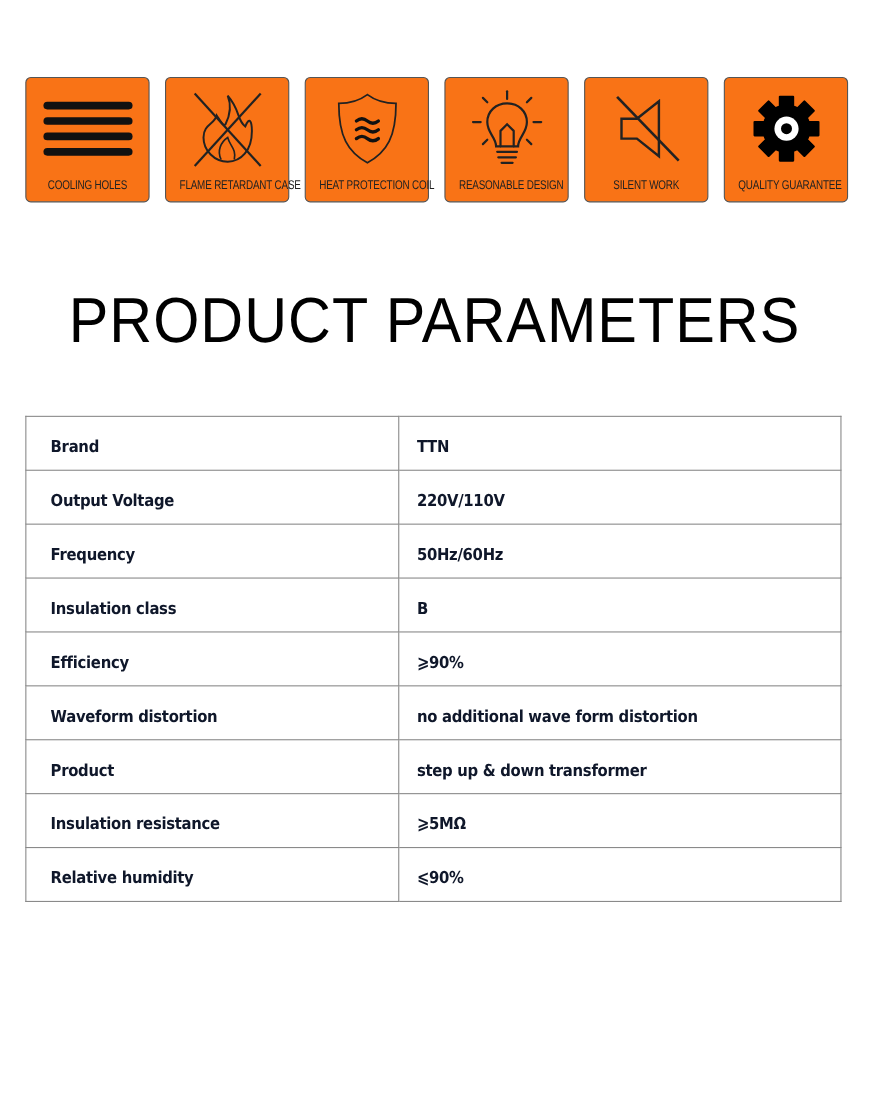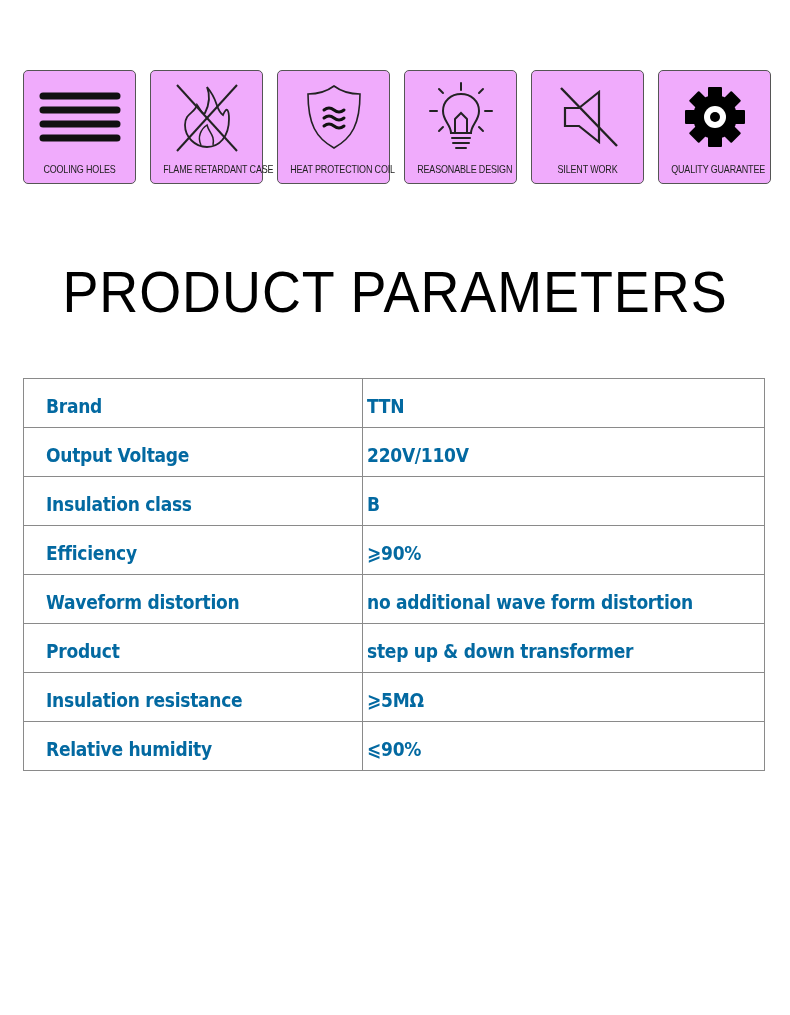--- a/index.html
+++ b/index.html
@@ -5,44 +5,44 @@
   html, body { margin: 0; padding: 0; }
   body {
     width: 790px; height: 1015px; background: #ffffff; position: relative;
     font-family: "DejaVu Sans", sans-serif; color: #1a1a1a; overflow: hidden;
   }
   .features {
     position: absolute; left: 23px; top: 70px; width: 750px; height: 117px;
   }
   .feature {
     position: absolute; top: 0; width: 113px; height: 114px;
-    border: 1.5px solid #555; border-radius: 5px; box-sizing: border-box; background: #f0abfc;
+    border: 1.5px solid #555; border-radius: 5px; box-sizing: border-box; background: #f97316;
   }
   .feature .icon { position: absolute; left: 0; right: 0; top: 6px; height: 80px; display: flex; align-items: center; justify-content: center; }
   .feature .label {
     position: absolute; left: 0; right: 0; bottom: 8px; text-align: center;
     font-family: "Liberation Sans", sans-serif; font-size: 11.5px; color: #222;
     transform: scaleX(0.78); white-space: nowrap; letter-spacing: -0.2px;
   }
   .title {
     position: absolute; left: 0; right: 0; top: 258px; text-align: center;
     font-family: "Liberation Sans", sans-serif; font-size: 58px; color: #000;
     letter-spacing: 1px; transform: scaleX(0.93);
   }
   .params {
     position: absolute; left: 23px; top: 378px; width: 741px;
     border-collapse: collapse; table-layout: fixed;
   }
   .params td {
     height: 42px; border: 1.3px solid #8a8a8a; padding: 0 0 0 22px;
-    font-family: "DejaVu Sans", sans-serif; font-weight: bold; font-size: 19px;
-    color: #0369a1; vertical-align: middle; white-space: nowrap; overflow: hidden;
+    font-family: "DejaVu Sans", sans-serif; font-weight: bold; font-size: 15px;
+    color: #0f172a; vertical-align: middle; white-space: nowrap; overflow: hidden;
     padding-top: 6px; letter-spacing: -0.3px;
   }
-  .params td.val { padding-left: 4px; }
+  .params td.val { padding-left: 16px; }
   .params td span { display: inline-block; transform-origin: left center; transform: scaleX(0.9); }
 </style>
 </head>
 <body>
 
 <div class="features">
   <div class="feature" style="left:0px">
     <div class="icon">
       <svg width="84" height="60" viewBox="0 0 84 60">
         <g stroke="#111" stroke-width="7" stroke-linecap="round">
@@ -142,20 +142,24 @@
   <tbody>
     <tr>
         <td><span>Brand</span></td>
         <td class="val"><span>TTN</span></td>
       </tr>
     <tr>
         <td><span>Output Voltage</span></td>
         <td class="val"><span>220V/110V</span></td>
       </tr>
     <tr>
+        <td><span>Frequency</span></td>
+        <td class="val"><span>50Hz/60Hz</span></td>
+      </tr>
+    <tr>
         <td><span>Insulation class</span></td>
         <td class="val"><span>B</span></td>
       </tr>
     <tr>
         <td><span>Efficiency</span></td>
         <td class="val"><span>⩾90%</span></td>
       </tr>
     <tr>
         <td><span>Waveform distortion</span></td>
         <td class="val"><span>no additional wave form distortion</span></td>

